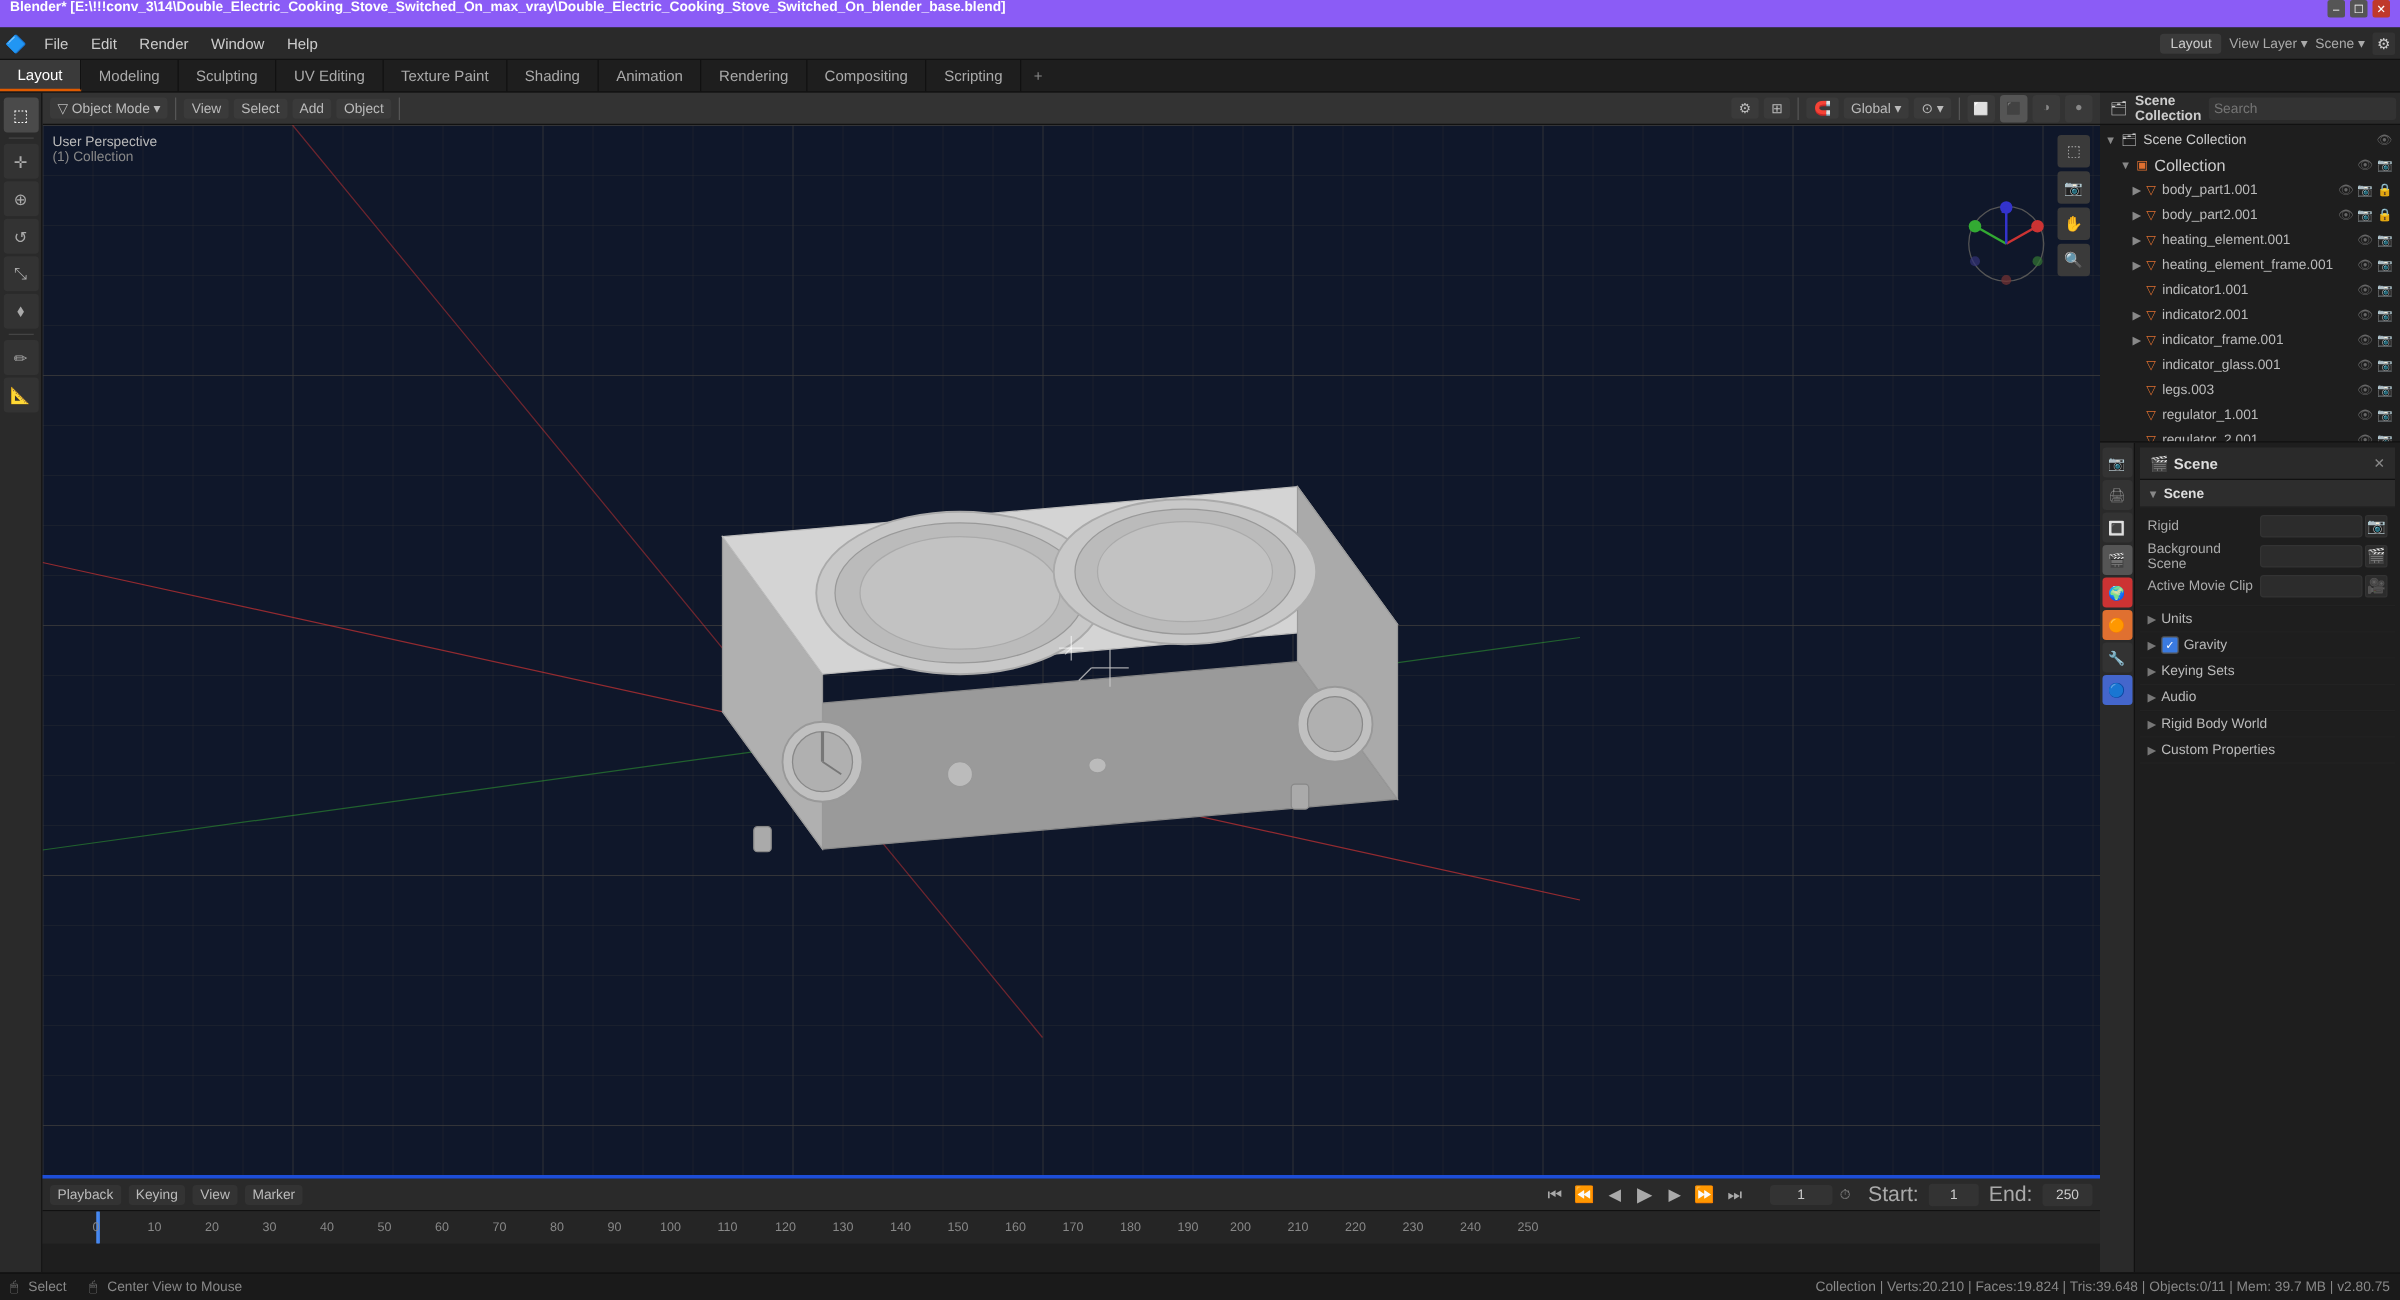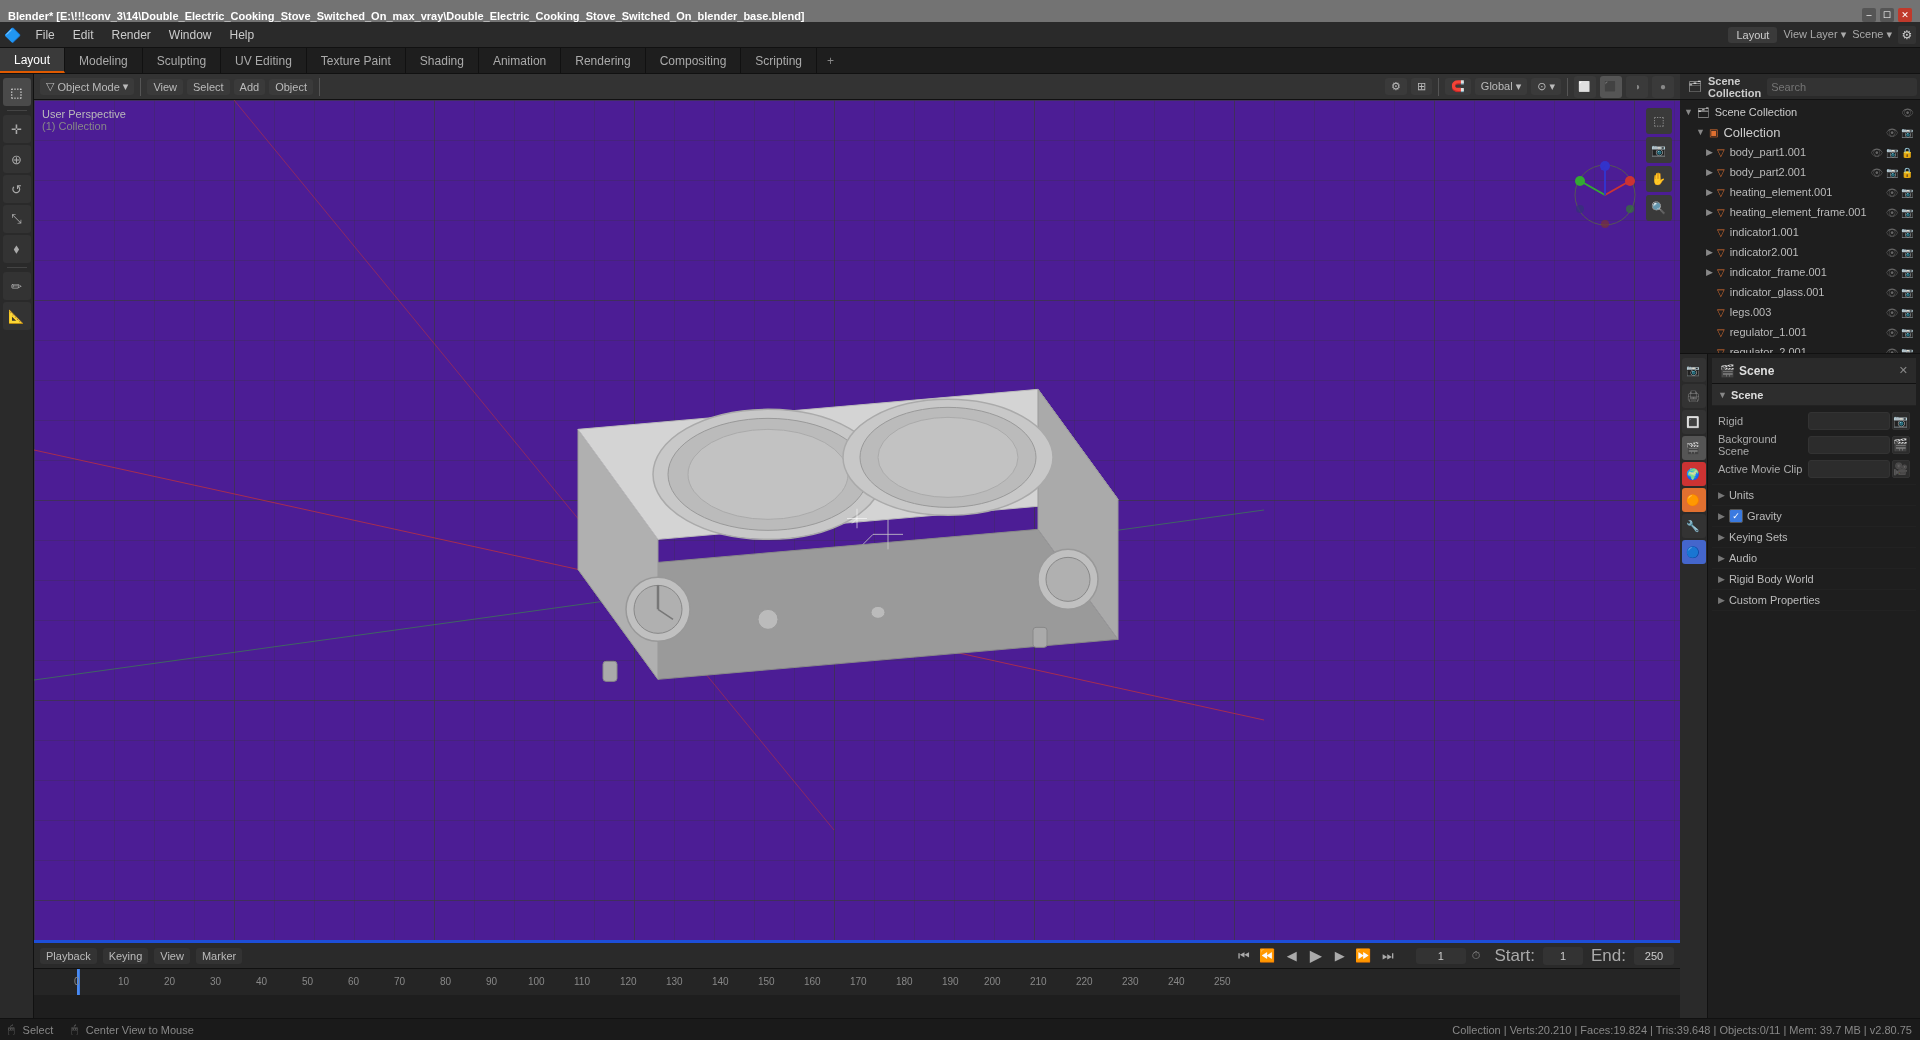--- a/index.html
+++ b/index.html
@@ -10,23 +10,23 @@
       font-family: 'Segoe UI', Arial, sans-serif;
       font-size: 12px;
       color: #cccccc;
       overflow: hidden;
       user-select: none;
     }
 
     
     #title-bar {
       height: 22px;
-      background: #737373;
-      display: flex;
-      align-items: flex-end;
+      background: #8b5cf6;
+      display: flex;
+      align-items: flex-start;
       padding: 0 8px;
       justify-content: space-between;
     }
     #title-text {
       color: white;
       font-size: 11px;
       font-weight: bold;
     }
     #window-controls {
       display: flex;
@@ -160,21 +160,21 @@
       height: 18px;
       background: #555;
       margin: 0 2px;
     }
 
     
     #viewport-canvas {
       width: 100%;
       height: calc(100% - 26px);
       position: relative;
-      background: #4c1d95;
+      background: #0f172a;
     }
 
     
     #grid-svg {
       position: absolute;
       top: 0; left: 0;
       width: 100%; height: 100%;
     }
 
     

